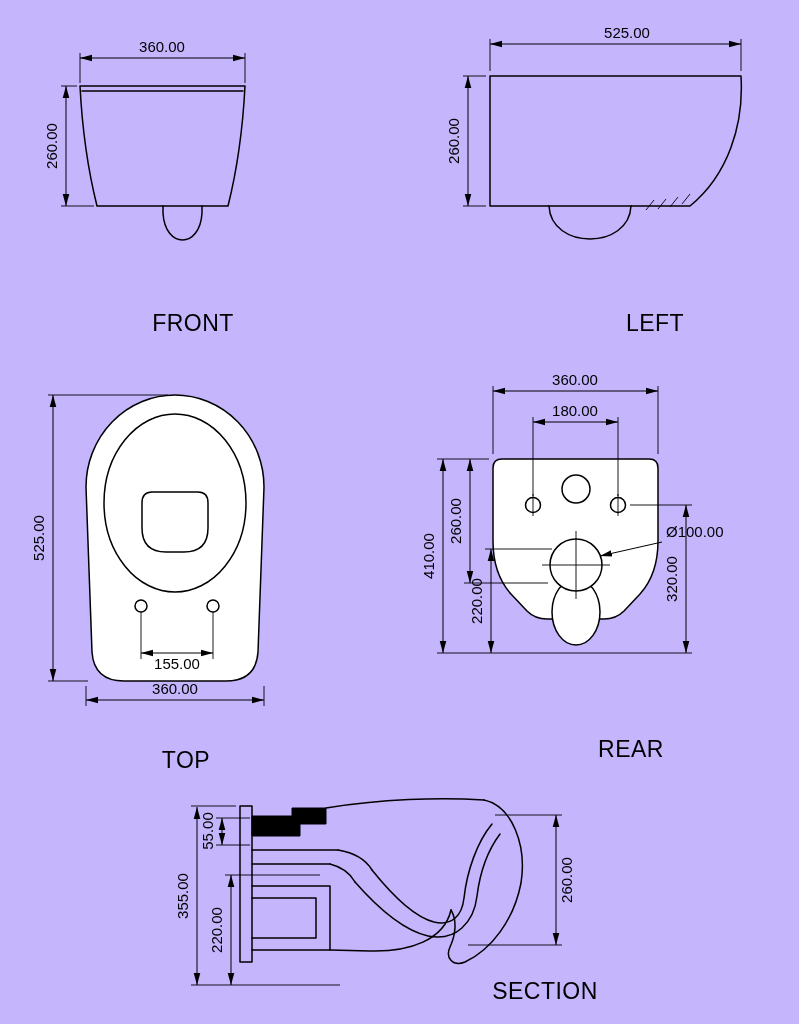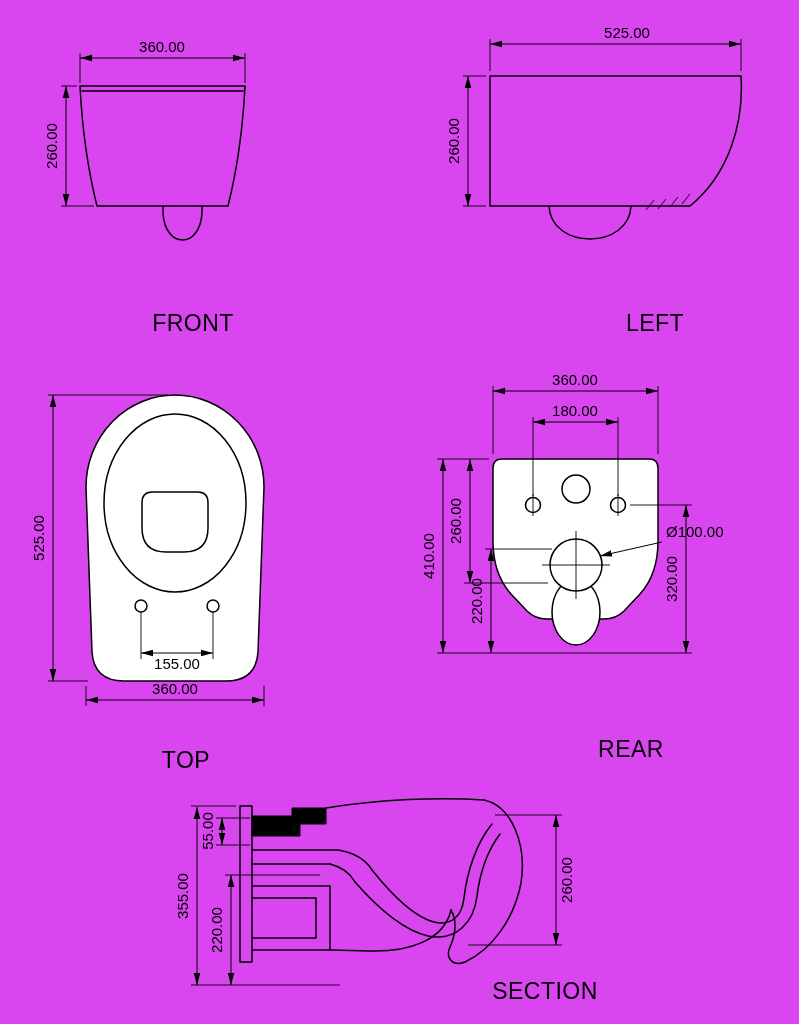--- a/index.html
+++ b/index.html
@@ -1,16 +1,16 @@
 <!DOCTYPE html>
 <html><head>
 <meta charset="utf-8">
 <style>
   html,body{margin:0;padding:0;background:#ffffff}
-  .sheet{position:relative;width:799px;height:1024px;background:#d946ef;font-family:"Liberation Sans",sans-serif;overflow:hidden}
+  .sheet{position:relative;width:799px;height:1024px;background:#c4b5fd;font-family:"Liberation Sans",sans-serif;overflow:hidden}
   text{font-family:"Liberation Sans",sans-serif;fill:#000}
   .dim-text{font-size:15px}
   .view-label{font-size:23px;letter-spacing:.5px}
   .obj{fill:none;stroke:#000;stroke-width:1.5;stroke-linecap:round;stroke-linejoin:round}
   .objw{fill:#fff;stroke:#000;stroke-width:1.5;stroke-linejoin:round}
   .dim{stroke:#000;stroke-width:1;fill:none}
   .ext{stroke:#000;stroke-width:0.9;fill:none}
   .blk{fill:#000;stroke:#000;stroke-width:1;stroke-linejoin:round}
 </style>
 </head>

